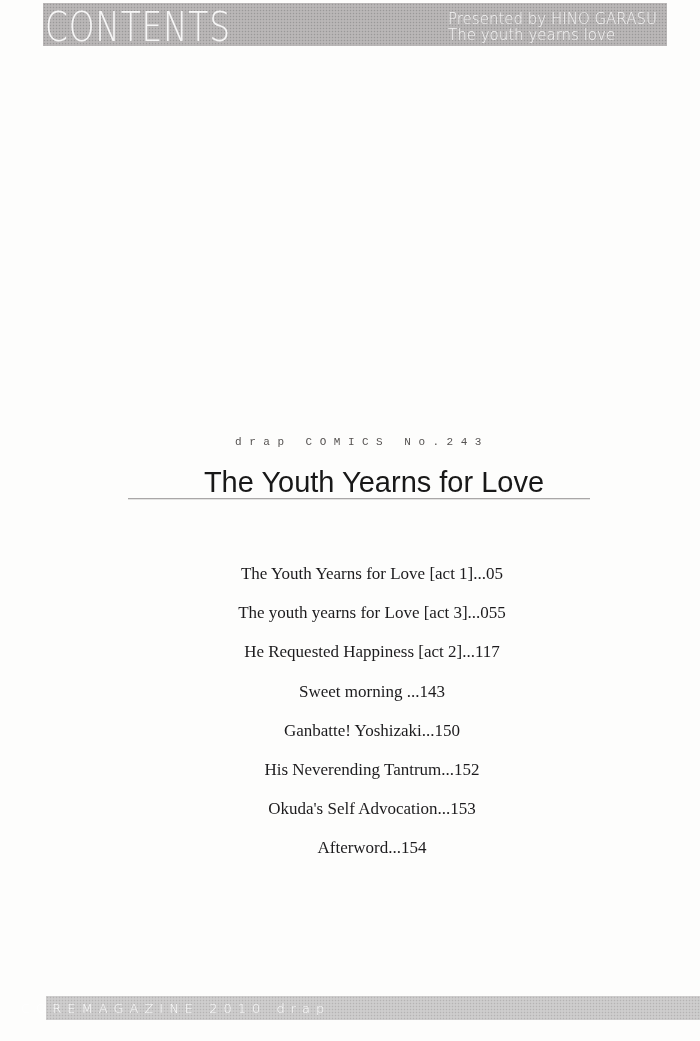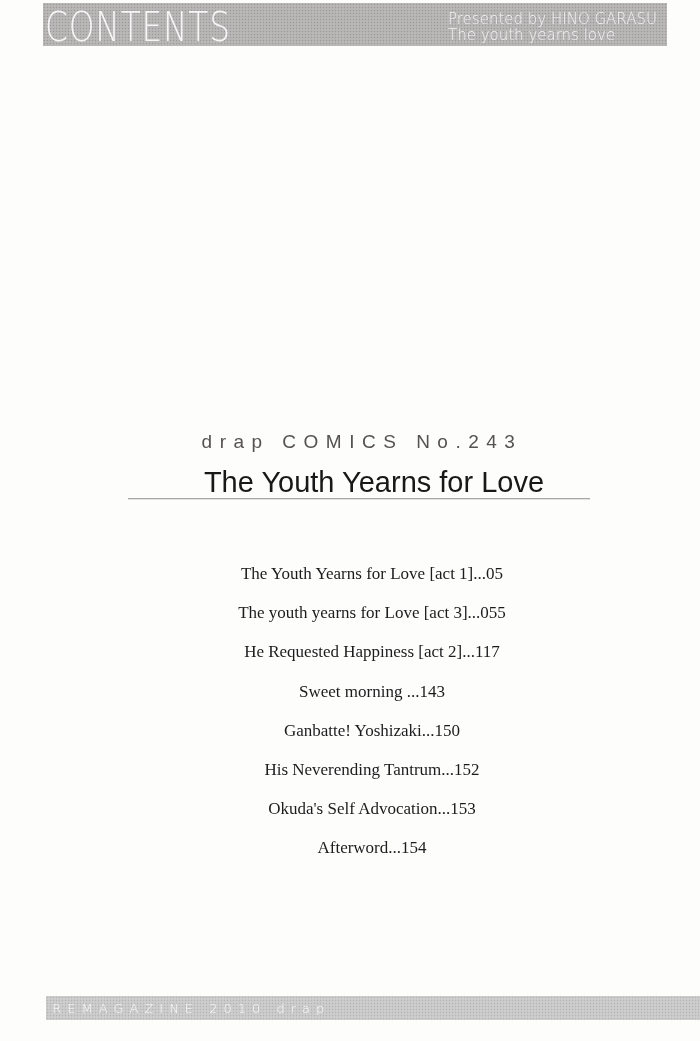--- a/index.html
+++ b/index.html
@@ -65,22 +65,22 @@
     left: 24px;
     top: 0;
     width: 676px;
     text-align: center;
   }
   .series-label {
     position: absolute;
     left: 0;
     top: 434px;
     width: 100%;
-    font-family: Liberation Sans, sans-serif;
-    font-size: 19px;
+    font-family: Liberation Mono, monospace;
+    font-size: 11px;
     line-height: 16px;
     letter-spacing: 7.5px;
     color: #555251;
     white-space: nowrap;
   }
   .book-title {
     position: absolute;
     left: 0;
     top: 455px;
     width: 100%;

